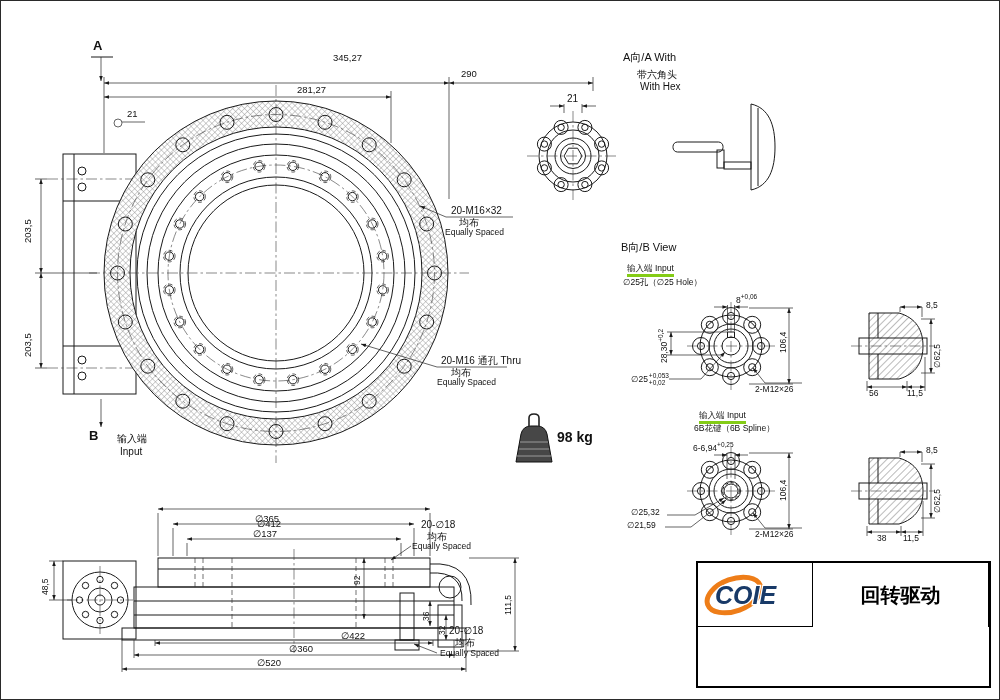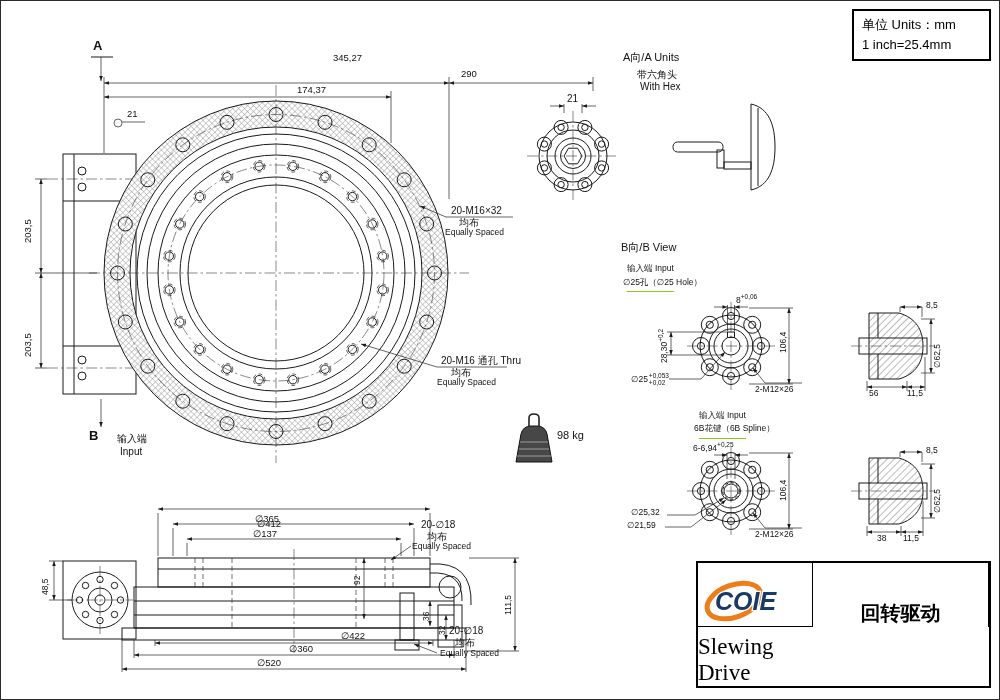--- a/index.html
+++ b/index.html
@@ -7,32 +7,32 @@
   body{font-family:"Liberation Sans",sans-serif}
   .sheet{position:relative;width:1000px;height:700px;background:#ffffff;border:1px solid #2a2a2a;overflow:hidden}
   svg.linework{position:absolute;left:0;top:0}
   .ln{stroke:#1a1a1a;stroke-width:1;fill:none}
   .cl{stroke:#3a3a3a;stroke-width:0.6;fill:none;stroke-dasharray:11 3 2.5 3}
   .dim{stroke:#222;stroke-width:0.7;fill:none}
   .hid{stroke:#333;stroke-width:0.7;fill:none;stroke-dasharray:5 3}
   .lbl{position:absolute;color:#111;font-size:9.5px;line-height:1.15;white-space:nowrap}
   .s8{font-size:8.5px}.s9{font-size:10px}.s11{font-size:11px}.s13{font-size:13px;font-weight:600}
   .rot{transform:rotate(-90deg);transform-origin:0 0}
-  .ul{border-bottom:1px solid #84cc16;padding-bottom:18px}
+  .ul{border-bottom:3px solid #84cc16;padding-bottom:1px}
   .lbl sup{font-size:6.5px;vertical-align:super}
   .tol2{display:inline-flex;flex-direction:column;font-size:6.5px;line-height:1.05;vertical-align:middle;margin-left:1px}
   .units-box{position:absolute;left:851px;top:8px;width:139px;height:52px;border:2px solid #000;padding:4px 8px;font-size:13px;line-height:1.55;color:#000}
   .title-block{position:absolute;left:695px;top:560px;width:295px;height:127px;border:2px solid #000;display:grid;grid-template-columns:115px 1fr;grid-template-rows:64px 1fr;background:#fff}
-  .tb-c{display:flex;align-items:flex-end;justify-content:center}
+  .tb-c{display:flex;align-items:center;justify-content:center}
   .tb-r{border-right:1.5px solid #000}
   .tb-b{border-bottom:1.5px solid #000}
   .tb-model{font-family:"Liberation Serif",serif;font-size:31px;color:#000;letter-spacing:1px}
   .tb-cn{font-size:20px;font-weight:bold;color:#000}
   .tb-en{font-family:"Liberation Serif",serif;font-size:23px;color:#000}
-  .weight-label{font-size:11px;font-weight:400}
+  .weight-label{font-size:14px;font-weight:700}
 </style>
 </head>
 <body>
 
 <div class="sheet">
 
   <svg class="linework" width="1000" height="700" viewBox="0 0 1000 700">
     <defs>
       <marker id="arr" viewBox="0 0 10 10" refX="9.5" refY="5" markerWidth="8" markerHeight="8" orient="auto-start-reverse">
         <path d="M0.5,1.8 L9.5,5 L0.5,8.2 Z" fill="#1a1a1a"></path>
@@ -418,36 +418,36 @@
       <line x1="133" y1="654" x2="453" y2="654" marker-start="url(#arr)" marker-end="url(#arr)"></line>
       <line x1="121" y1="639" x2="121" y2="671"></line>
       <line x1="465" y1="639" x2="465" y2="671"></line>
       <line x1="121" y1="668" x2="465" y2="668" marker-start="url(#arr)" marker-end="url(#arr)"></line>
       <polyline points="413,643 436,652" marker-start="url(#arr)"></polyline>
     </g>
   </svg>
 
   <div class="lbl s13" style="left:92px;top:38px">A</div>
   <div class="lbl" style="left:332px;top:52px">345,27</div>
-  <div class="lbl" style="left:296px;top:84px">174,37</div>
+  <div class="lbl" style="left:296px;top:84px">281,27</div>
   <div class="lbl" style="left:460px;top:68px">290</div>
   <div class="lbl" style="left:126px;top:108px">21</div>
   <div class="lbl rot" style="left:22px;top:242px">203,5</div>
   <div class="lbl rot" style="left:22px;top:356px">203,5</div>
   <div class="lbl s9" style="left:450px;top:204px">20-M16×32</div>
   <div class="lbl s9" style="left:458px;top:216px">均布</div>
   <div class="lbl s8" style="left:444px;top:227px">Equally Spaced</div>
   <div class="lbl s9" style="left:440px;top:354px">20-M16 通孔 Thru</div>
   <div class="lbl s9" style="left:450px;top:366px">均布</div>
   <div class="lbl s8" style="left:436px;top:377px">Equally Spaced</div>
   <div class="lbl s13" style="left:88px;top:428px">B</div>
   <div class="lbl s9" style="left:116px;top:432px">输入端</div>
   <div class="lbl s9" style="left:119px;top:445px">Input</div>
 
-  <div class="lbl s11" style="left:622px;top:50px">A向/A Units</div>
+  <div class="lbl s11" style="left:622px;top:50px">A向/A With</div>
   <div class="lbl s9" style="left:566px;top:92px">21</div>
   <div class="lbl s9" style="left:636px;top:68px">带六角头</div>
   <div class="lbl s9" style="left:639px;top:80px">With Hex</div>
 
   <div class="lbl s11" style="left:620px;top:240px">B向/B View</div>
   <div class="lbl s8" style="left:626px;top:263px"><span class="ul"><span>输入端</span> <span>Input</span></span></div>
   <div class="lbl s8" style="left:622px;top:277px">∅25孔（∅25 Hole）</div>
   <div class="lbl s8 rot" style="left:656px;top:362px"><span>28,30</span><sup>+0,2</sup></div>
   <div class="lbl s8" style="left:735px;top:292px"><span>8</span><sup>+0,06</sup></div>
   <div class="lbl s8 rot" style="left:778px;top:352px">106,4</div>
@@ -486,29 +486,24 @@
   <div class="lbl s8 rot" style="left:421px;top:620px">36</div>
   <div class="lbl s8 rot" style="left:437px;top:634px">32</div>
   <div class="lbl s8 rot" style="left:503px;top:614px">111,5</div>
   <div class="lbl" style="left:340px;top:630px">∅422</div>
   <div class="lbl" style="left:288px;top:643px">∅360</div>
   <div class="lbl" style="left:256px;top:657px">∅520</div>
   <div class="lbl s9" style="left:448px;top:624px">20-∅18</div>
   <div class="lbl s9" style="left:454px;top:636px">均布</div>
   <div class="lbl s8" style="left:439px;top:648px">Equally Spaced</div>
 
-  <div class="units-box">
-    <div>单位 Units：mm</div>
-    <div>1 inch=25.4mm</div>
-  </div>
 
   <div class="title-block">
     <div class="tb-c tb-r tb-b">
       <svg width="106" height="50" viewBox="0 0 106 50">
         <ellipse cx="32" cy="25" rx="28" ry="16" fill="none" stroke="#ee7d18" stroke-width="5" transform="rotate(-20 32 25)"></ellipse>
         <text x="13" y="34" font-size="25" font-weight="bold" font-style="italic" fill="#183a68" stroke="#ffffff" stroke-width="2.5" paint-order="stroke" font-family="Liberation Sans, sans-serif">COIE</text>
       </svg>
     </div>
     <div class="tb-c tb-r tb-cn">回转驱动</div>
-    <div class="tb-c tb-en">Slewing Drive</div>
   </div>
 
 </div>
 
 </body></html>

